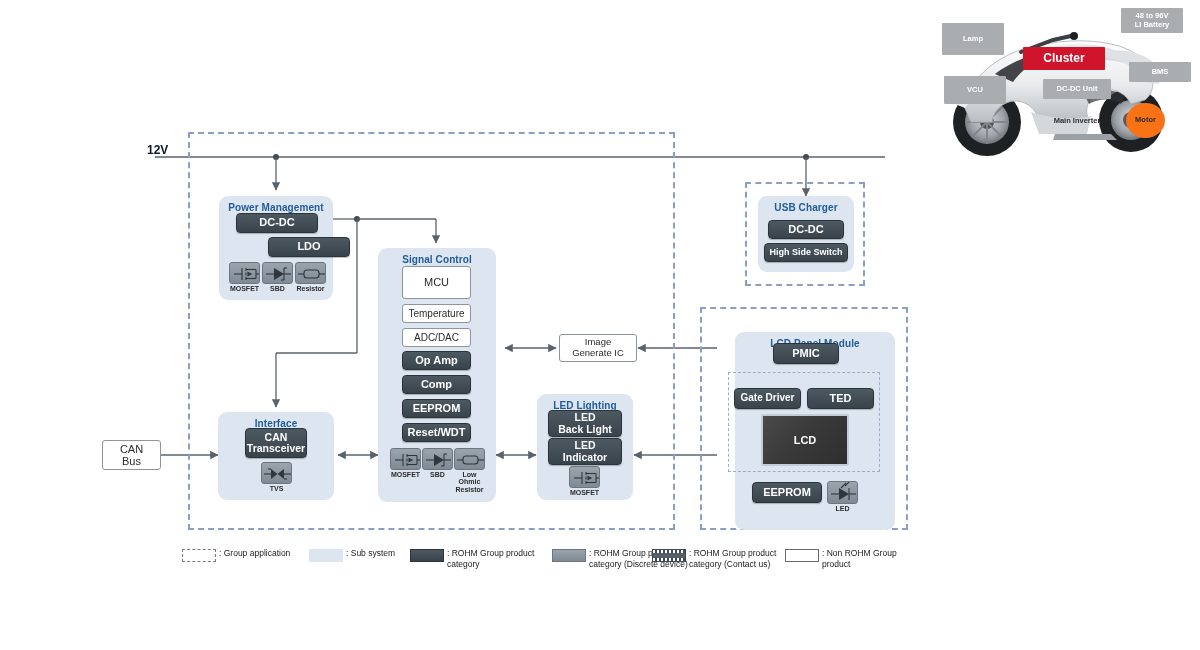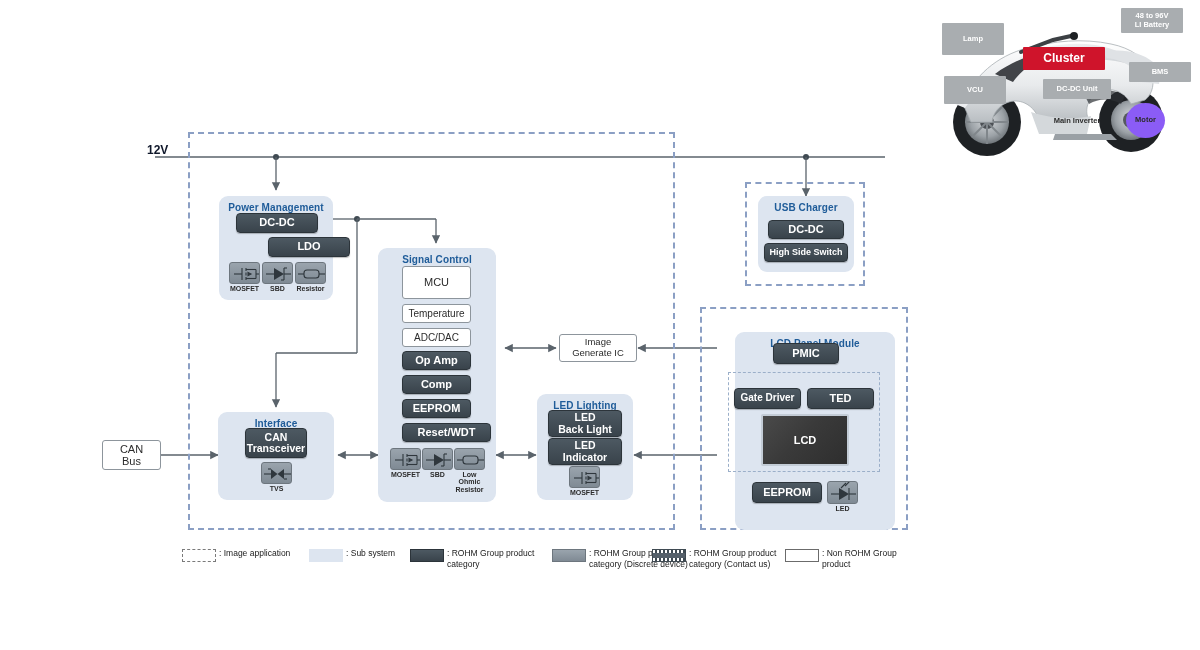--- a/index.html
+++ b/index.html
@@ -122,21 +122,21 @@
     font-size:7.5px;
     font-weight:bold;
     display:flex; align-items:center; justify-content:center;
     text-align:center;
     line-height:1.12;
     border-radius:1px;
   }
   .moto-callout.cluster {
     background:#cf142b; color:#ffffff; font-size:12px; font-weight:bold;
   }
-  .moto-callout.motor { border-radius:50%; background:#8b5cf6; color:#2c2c2c; }
+  .moto-callout.motor { border-radius:50%; background:#f97316; color:#2c2c2c; }
 </style>
 </head>
 <body>
 
 <div class="canvas">
 
   <svg class="wires" viewBox="0 0 1200 650">
     <defs>
       <marker id="ar" markerWidth="7" markerHeight="7" refX="6" refY="3.2" orient="auto">
         <path d="M0,0 L6.5,3.2 L0,6.4 z" fill="#5a636b"></path>
@@ -242,21 +242,21 @@
 
   <div class="subsys" style="left:378px; top:248px; width:118px; height:254px;">
     <div class="subsys-title">Signal Control</div>
   </div>
   <div class="nonrohm" style="left:402px; top:266px; width:69px; height:33px; font-weight:normal;">MCU</div>
   <div class="nonrohm" style="left:402px; top:304px; width:69px; height:19px; font-size:10px;">Temperature</div>
   <div class="nonrohm" style="left:402px; top:328px; width:69px; height:19px; font-size:10px;">ADC/DAC</div>
   <div class="prod" style="left:402px; top:351px; width:69px; height:19px;">Op Amp</div>
   <div class="prod" style="left:402px; top:375px; width:69px; height:19px;">Comp</div>
   <div class="prod" style="left:402px; top:399px; width:69px; height:19px;">EEPROM</div>
-  <div class="prod" style="left:402px; top:423px; width:89px; height:19px;">Reset/WDT</div>
+  <div class="prod" style="left:402px; top:423px; width:69px; height:19px;">Reset/WDT</div>
 
   <div class="disc" style="left:390px; top:448px; width:31px; height:22px;">
     <svg width="31" height="22" viewBox="0 0 31 22">
         <g stroke="#2f373d" stroke-width="1.1" fill="none">
       <line x1="4" y1="11" x2="12" y2="11"></line>
           <line x1="12" y1="5" x2="12" y2="17"></line>
       <line x1="16" y1="5" x2="16" y2="8"></line>
           <line x1="16" y1="9.5" x2="16" y2="12.5"></line>
           <line x1="16" y1="14" x2="16" y2="17"></line>
       <line x1="16" y1="6.5" x2="26" y2="6.5"></line>
@@ -369,21 +369,21 @@
       <line x1="13" y1="6" x2="18" y2="1"></line>
           <line x1="17" y1="4" x2="22" y2="-1"></line>
         </g>
       </svg>
   </div>
   <div class="disc-label" style="left:824px; top:505px; width:37px;">LED</div>
 
   <div class="legend">
     <div class="legend-item" style="left:0px; top:0px;">
       <span class="sw dashed"></span>
-      <span class="legend-text">: Image application</span>
+      <span class="legend-text">: Group application</span>
     </div>
     <div class="legend-item" style="left:127px; top:0px;">
       <span class="sw sub"></span>
       <span class="legend-text">: Sub system</span>
     </div>
     <div class="legend-item" style="left:228px; top:0px;">
       <span class="sw dark"></span>
       <span class="legend-text">: ROHM Group product
   category</span>
     </div>

